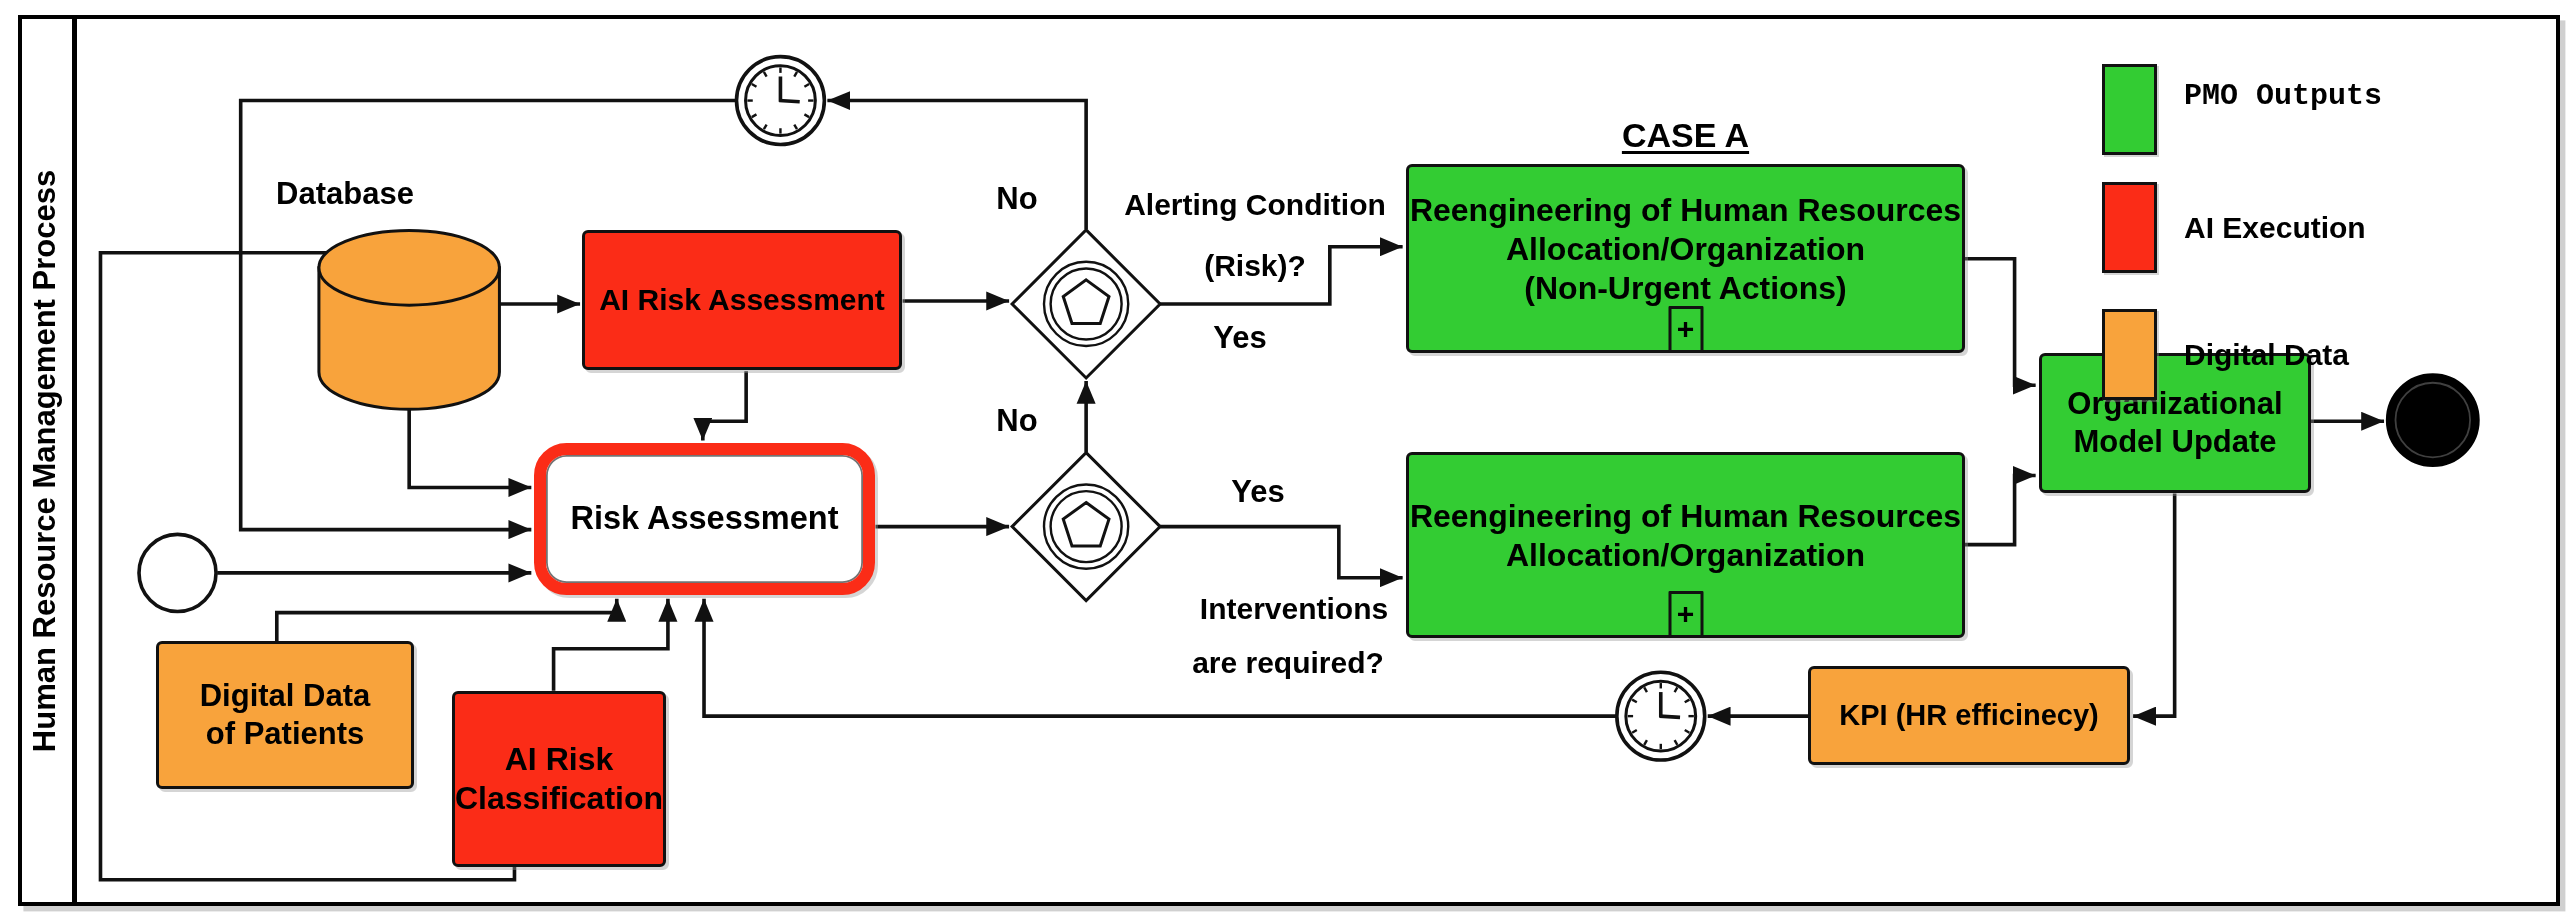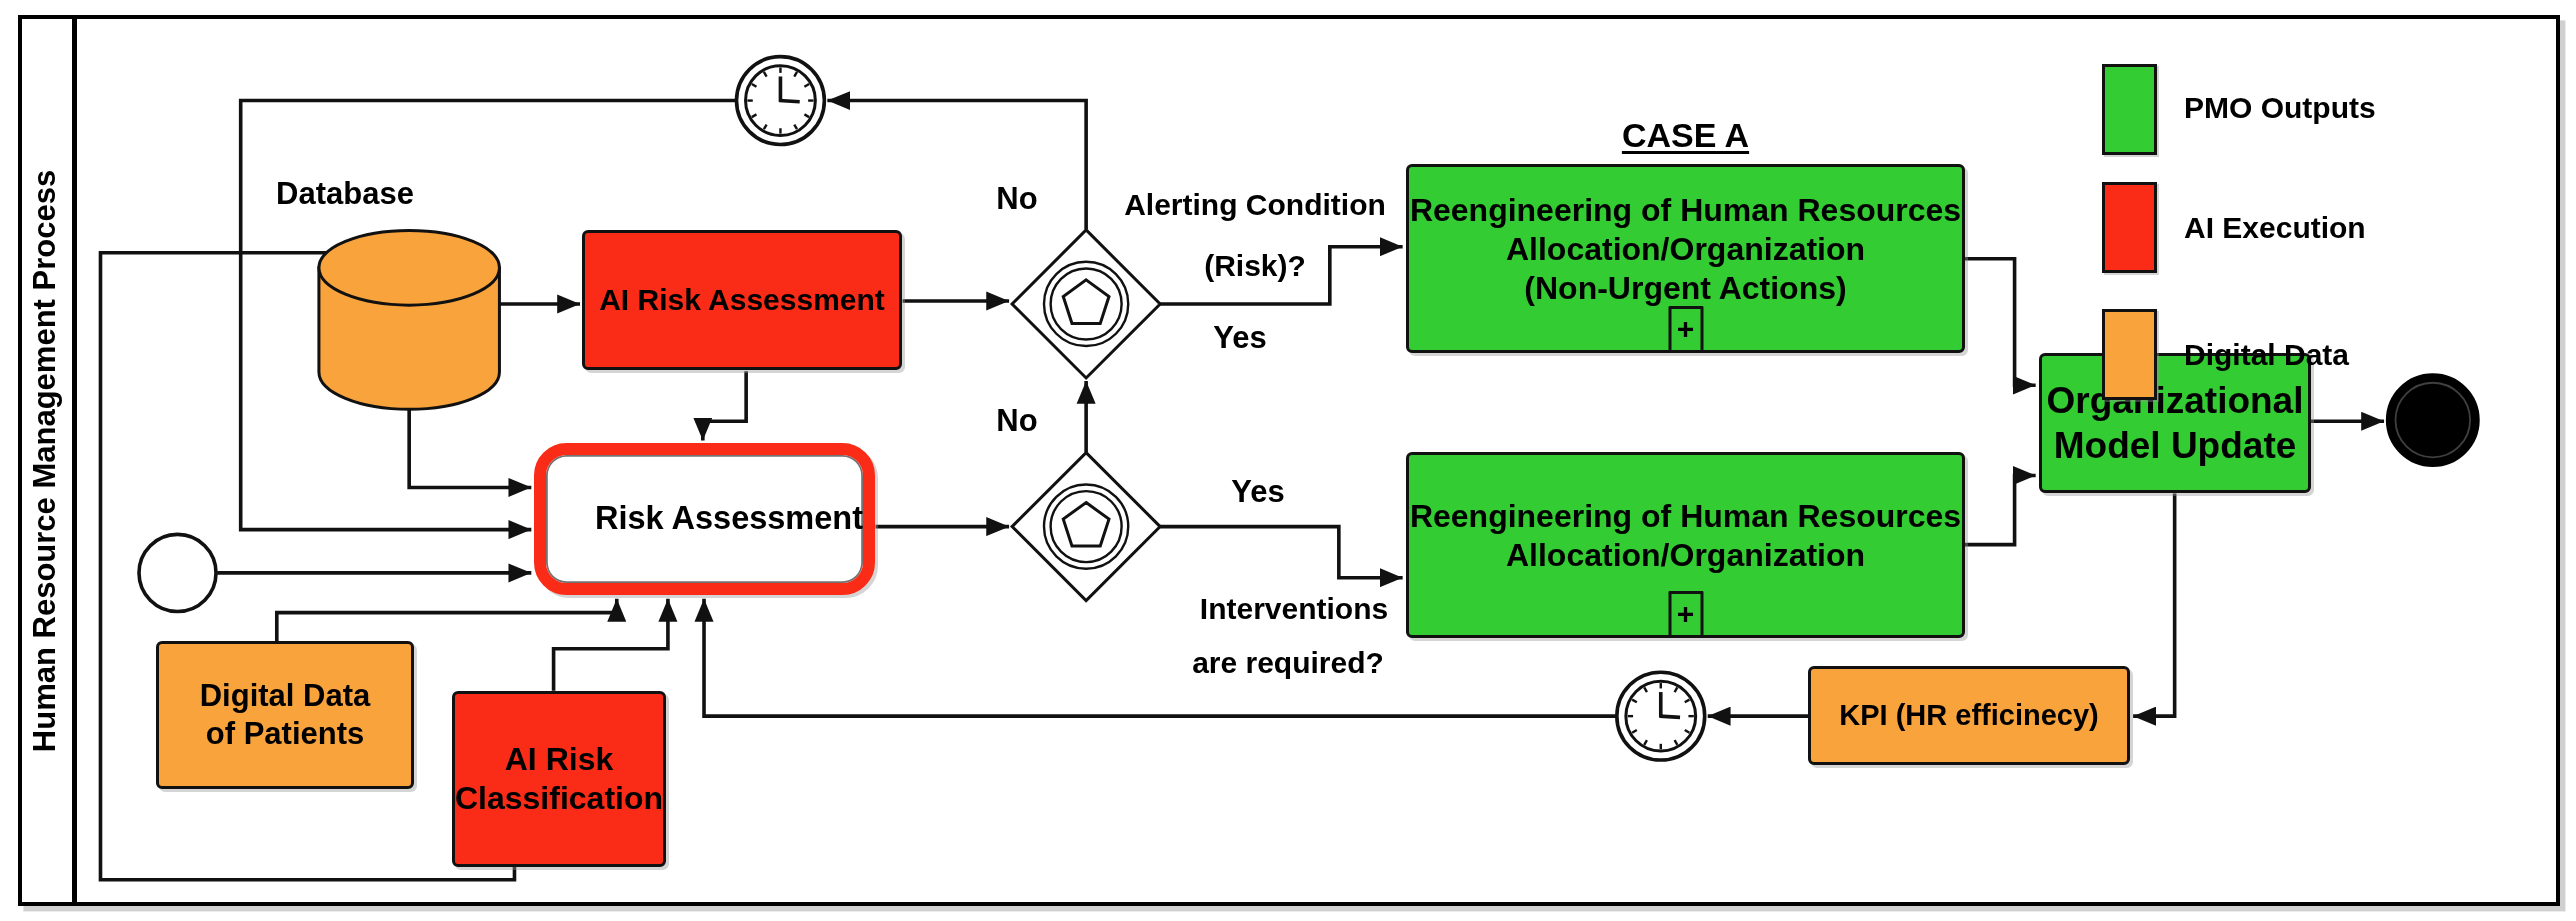--- a/index.html
+++ b/index.html
@@ -106,21 +106,21 @@
     <use href="#clock-sym" xlink:href="#clock-sym" transform="translate(2760,1190)"></use>
 
     <use href="#gateway-sym" xlink:href="#gateway-sym" transform="translate(1805,505)"></use>
     <use href="#gateway-sym" xlink:href="#gateway-sym" transform="translate(1805,875)"></use>
   </svg>
 
   <div class="node" style="left: 582px; top: 230px; width: 320px; height: 140px; font-size: 30px; background-color: rgb(251, 44, 23);">
     <span>AI Risk Assessment</span>
   </div>
 
-  <div class="node" style="left: 534px; top: 443px; width: 341px; height: 152px; font-size: 32.5px; background: rgb(255, 255, 255); border-width: 12px; border-radius: 32.5px; box-shadow: rgba(0, 0, 0, 0.55) 0px 0px 0px 1.8px inset; border-color: rgb(251, 44, 23); align-items: flex-end;">
+  <div class="node" style="left: 534px; top: 443px; width: 341px; height: 152px; font-size: 32.5px; background: rgb(255, 255, 255); border-width: 12px; border-radius: 32.5px; box-shadow: rgba(0, 0, 0, 0.55) 0px 0px 0px 1.8px inset; border-color: rgb(251, 44, 23);">
     <span>Risk Assessment</span>
   </div>
 
   <div class="node" style="left: 156px; top: 641px; width: 258px; height: 148px; font-size: 31px; background-color: rgb(248, 163, 60);">
     <span>Digital Data</span>
     <span>of Patients</span>
   </div>
 
   <div class="node" style="left: 452px; top: 691px; width: 214px; height: 176px; font-size: 32px; background-color: rgb(251, 44, 23);">
     <span>AI Risk</span>
@@ -134,21 +134,21 @@
     <span>(Non-Urgent Actions)</span>
     <div class="plus-marker">+</div>
   </div>
 
   <div class="node" style="left: 1406px; top: 452px; width: 559px; height: 186px; font-size: 32px; padding-bottom: 18px; background-color: rgb(51, 204, 51);">
     <span>Reengineering of Human Resources</span>
     <span>Allocation/Organization</span>
     <div class="plus-marker">+</div>
   </div>
 
-  <div class="node" style="left: 2039px; top: 353px; width: 272px; height: 140px; font-size: 37px; background-color: rgb(51, 204, 51);">
+  <div class="node" style="left: 2039px; top: 353px; width: 272px; height: 140px; font-size: 31px; background-color: rgb(51, 204, 51);">
     <span>Organizational</span>
     <span>Model Update</span>
   </div>
 
   <div class="node" style="left: 1808px; top: 666px; width: 322px; height: 99px; font-size: 29px; background-color: rgb(248, 163, 60);">
     <span>KPI (HR efficinecy)</span>
   </div>
 
   <div class="lbl" style="left:345px;top:194px;font-size:31px;">Database</div>
 
@@ -157,21 +157,21 @@
   <div class="lbl" style="left:1255px;top:266px;font-size:30px;">(Risk)?</div>
   <div class="lbl" style="left:1240px;top:338px;font-size:31px;">Yes</div>
 
   <div class="lbl" style="left:1017px;top:421px;font-size:31px;">No</div>
   <div class="lbl" style="left:1258px;top:492px;font-size:31px;">Yes</div>
   <div class="lbl" style="left:1294px;top:609px;font-size:30px;">Interventions</div>
   <div class="lbl" style="left:1288px;top:663px;font-size:30px;">are required?</div>
 
   <div>
     <div class="legend-swatch" style="top: 64px; background-color: rgb(51, 204, 51);"></div>
-    <div class="legend-label" style="top:88px;">PMO Outputs</div>
+    <div class="legend-label" style="top:76px;font-family:Liberation Mono, monospace;">PMO Outputs</div>
     <div class="legend-swatch" style="top: 182px; background-color: rgb(251, 44, 23);"></div>
     <div class="legend-label" style="top:208px;">AI Execution</div>
     <div class="legend-swatch" style="top: 309px; background-color: rgb(248, 163, 60);"></div>
     <div class="legend-label" style="top:335px;">Digital Data</div>
   </div>
 
 </div>
 
 
 </body></html>

